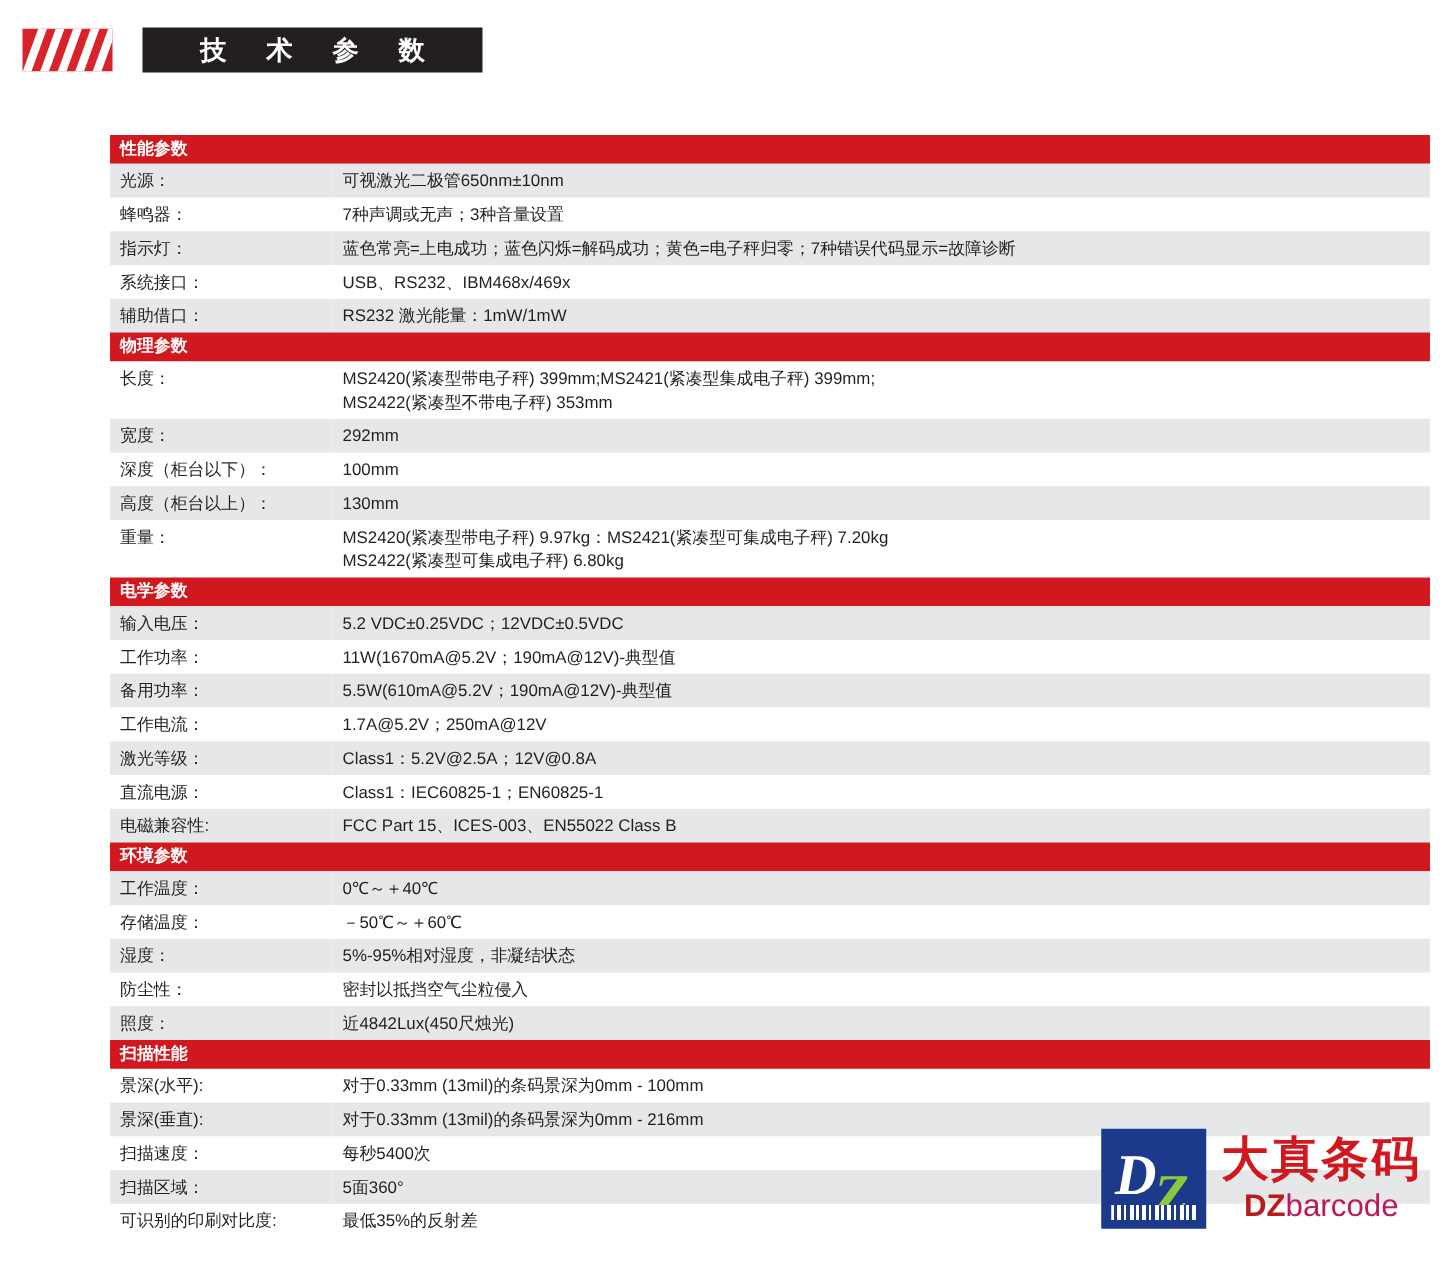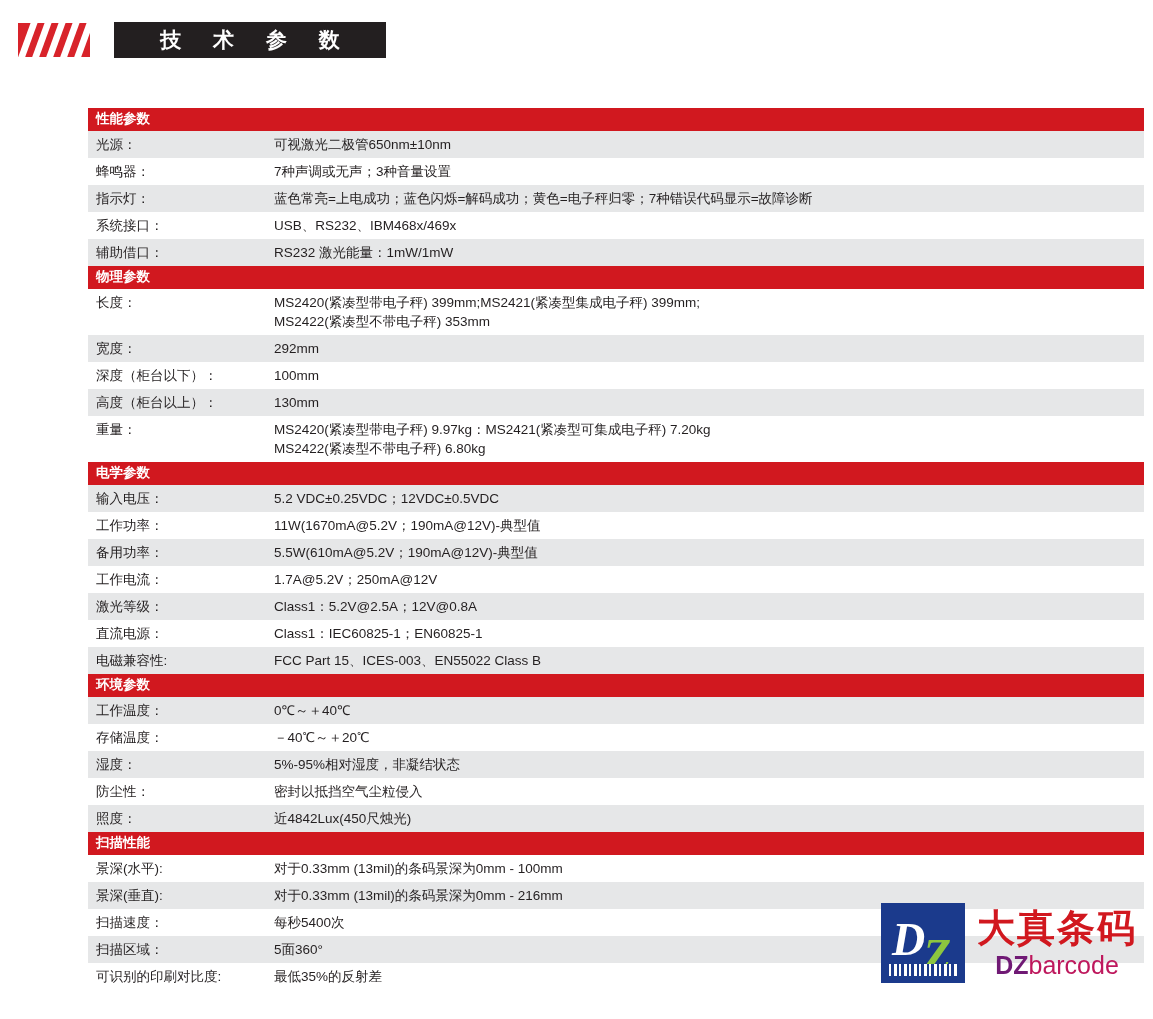--- a/index.html
+++ b/index.html
@@ -147,21 +147,21 @@
   .brand-cn {
     font-size: 38px;
     color: #d1181f;
     font-weight: bold;
     letter-spacing: 2px;
   }
   .brand-en {
     font-size: 25px;
     margin-top: 6px;
   }
-  .brand-en .dz { color: #701a75; font-weight: bold; margin-top: 37px; }
+  .brand-en .dz { color: #b91c1c; font-weight: bold; margin-top: 37px; }
   .brand-en .rest { color: #be185d; font-weight: normal; }
 </style>
 </head>
 <body>
 
 <div class="header">
   <div class="logo-mark">
     <div class="slash" style="left:6px;"></div>
     <div class="slash" style="left:20px;"></div>
     <div class="slash" style="left:34px;"></div>
@@ -217,21 +217,21 @@
       <td class="value">100mm</td>
     </tr>
     <tr class="row alt">
       <td class="label">高度（柜台以上）：</td>
       <td class="value">130mm</td>
     </tr>
     <tr class="row">
       <td class="label">重量：</td>
       <td class="value">
         <span>MS2420(紧凑型带电子秤) 9.97kg：MS2421(紧凑型可集成电子秤) 7.20kg</span>
-        <span class="line2">MS2422(紧凑型不带电子秤) 6.80kg</span>
+        <span class="line2">MS2422(紧凑型可集成电子秤) 6.80kg</span>
       </td>
     </tr>
 
     <tr class="section">
       <td colspan="2">电学参数</td>
     </tr>
     <tr class="row alt">
       <td class="label">输入电压：</td>
       <td class="value">5.2 VDC±0.25VDC；12VDC±0.5VDC</td>
     </tr>
@@ -262,21 +262,21 @@
 
     <tr class="section">
       <td colspan="2">环境参数</td>
     </tr>
     <tr class="row alt">
       <td class="label">工作温度：</td>
       <td class="value">0℃～＋40℃</td>
     </tr>
     <tr class="row">
       <td class="label">存储温度：</td>
-      <td class="value">－40℃～＋20℃</td>
+      <td class="value">－50℃～＋60℃</td>
     </tr>
     <tr class="row alt">
       <td class="label">湿度：</td>
       <td class="value">5%-95%相对湿度，非凝结状态</td>
     </tr>
     <tr class="row">
       <td class="label">防尘性：</td>
       <td class="value">密封以抵挡空气尘粒侵入</td>
     </tr>
     <tr class="row alt">

